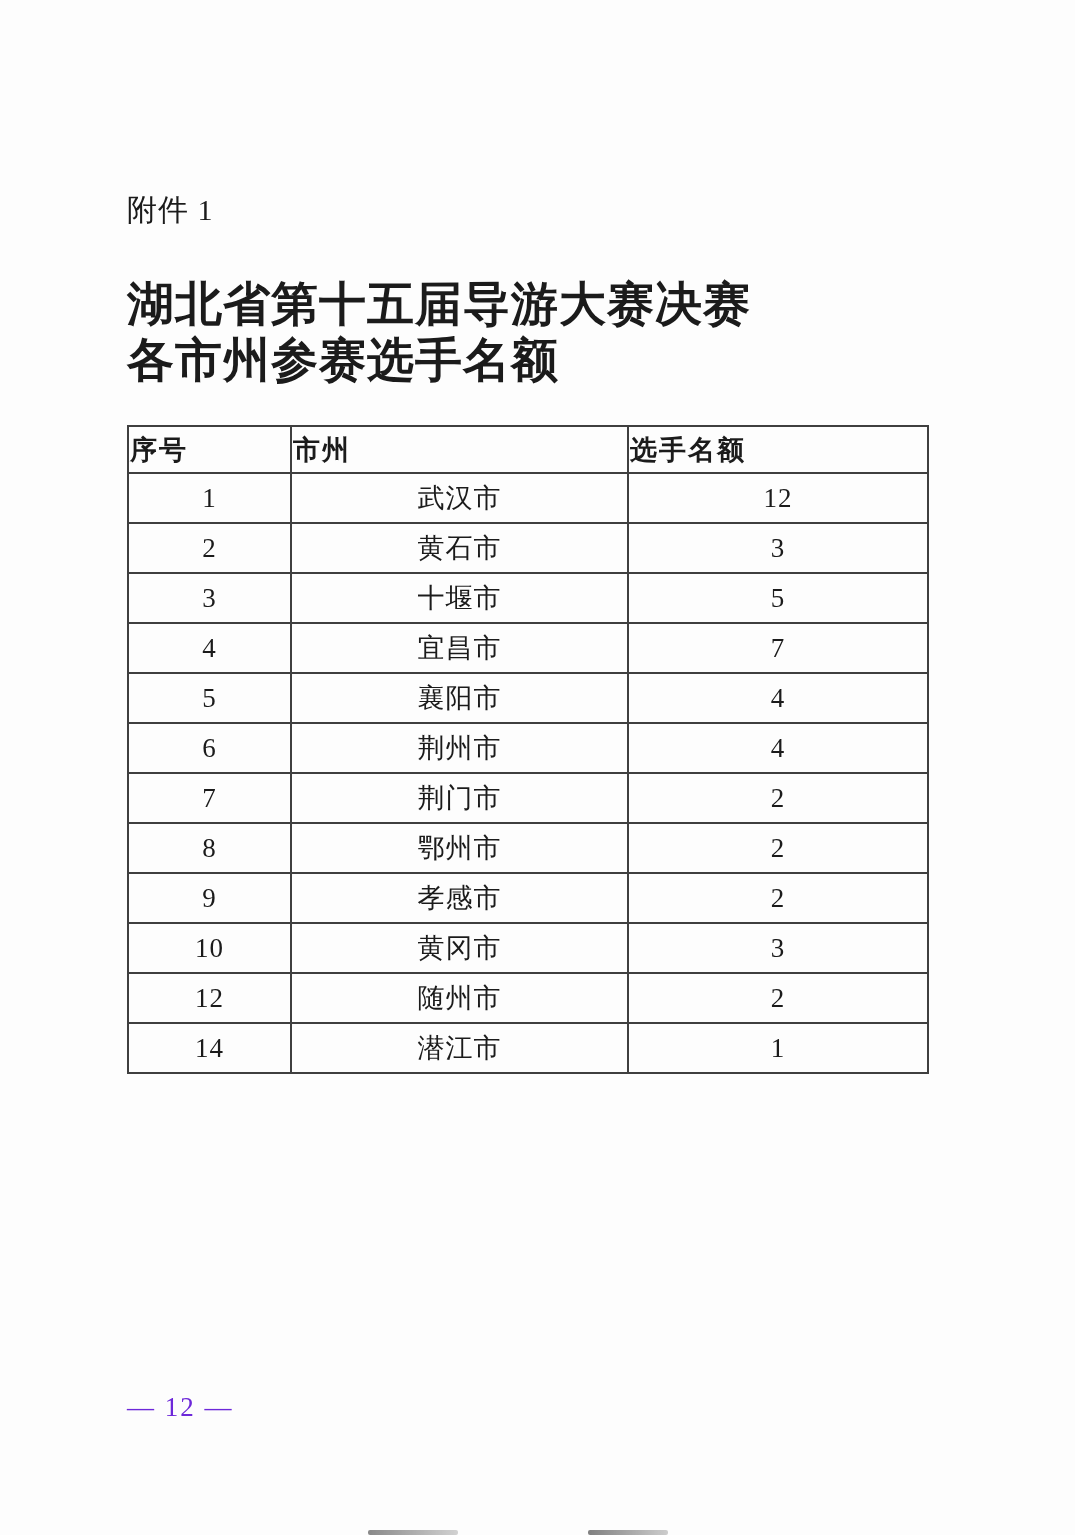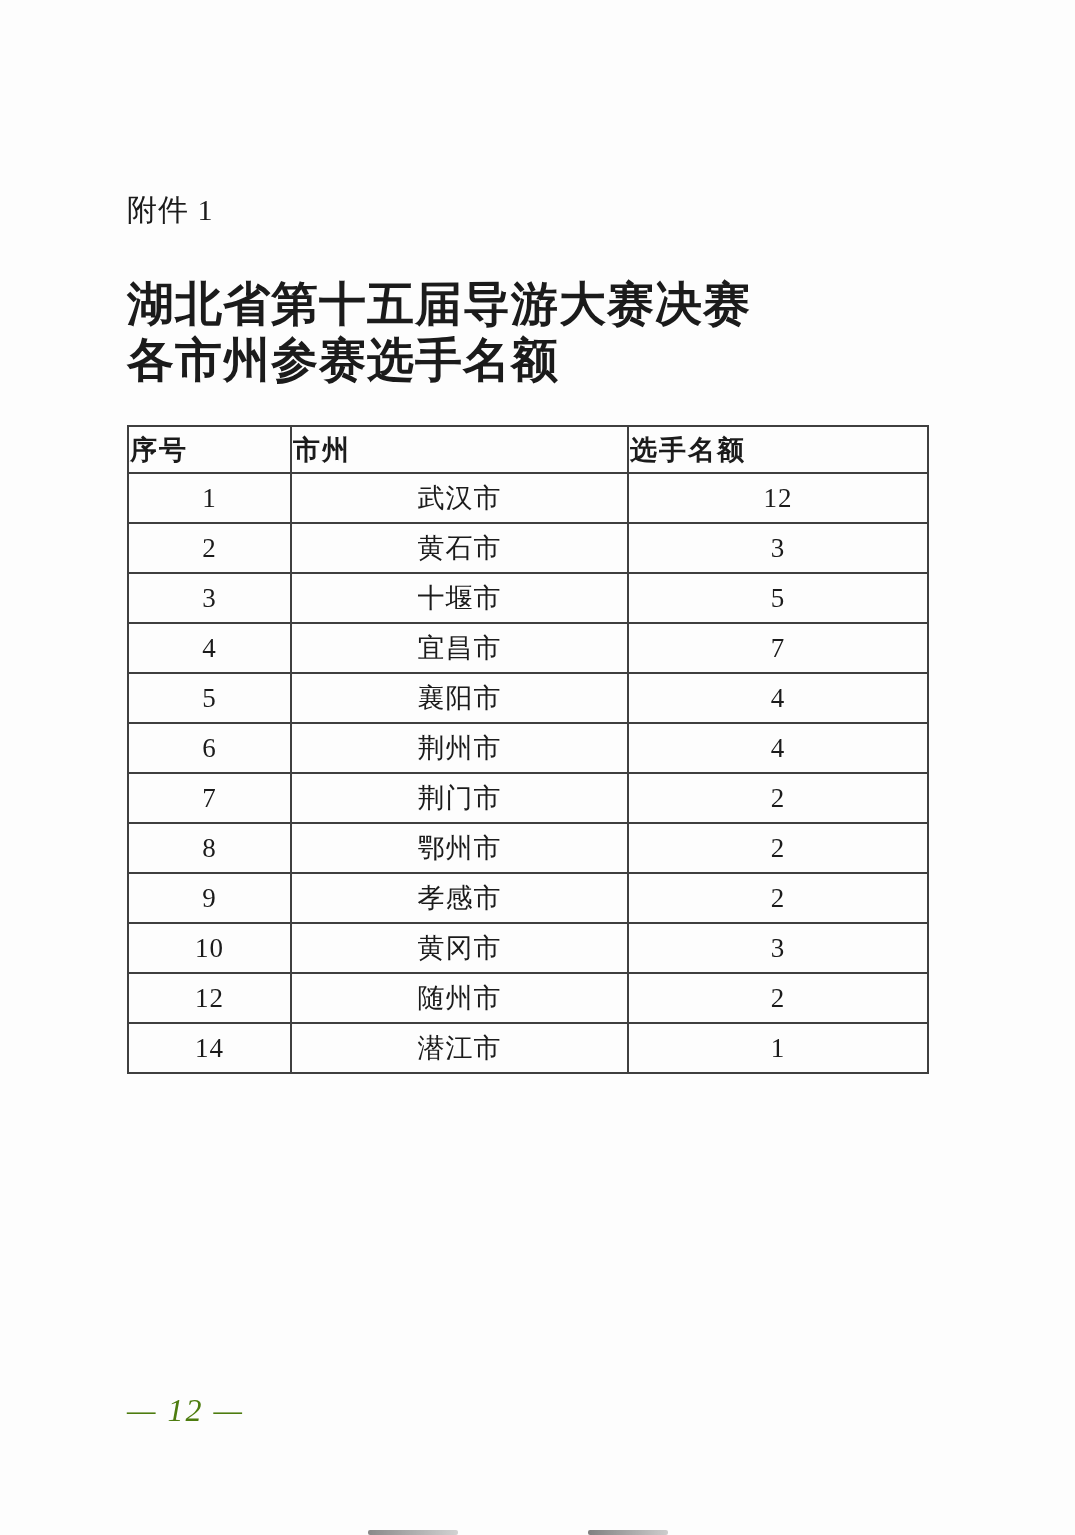--- a/index.html
+++ b/index.html
@@ -61,24 +61,23 @@
     height: 50px;
     text-align: center;
     vertical-align: middle;
     letter-spacing: 1px;
   }
 
   .page-footer {
     position: absolute;
     left: 127px;
     top: 1392px;
-    font-size: 32px;
+    font-size: 27px;
     letter-spacing: 2px;
-    color: #4d7c0f;
-    font-style: italic;
+    color: #6d28d9;
   }
 
   .scan-smudge {
     position: absolute;
     height: 5px;
     bottom: 0;
     border-radius: 2px;
     opacity: 0.75;
     filter: blur(0.5px);
   }

